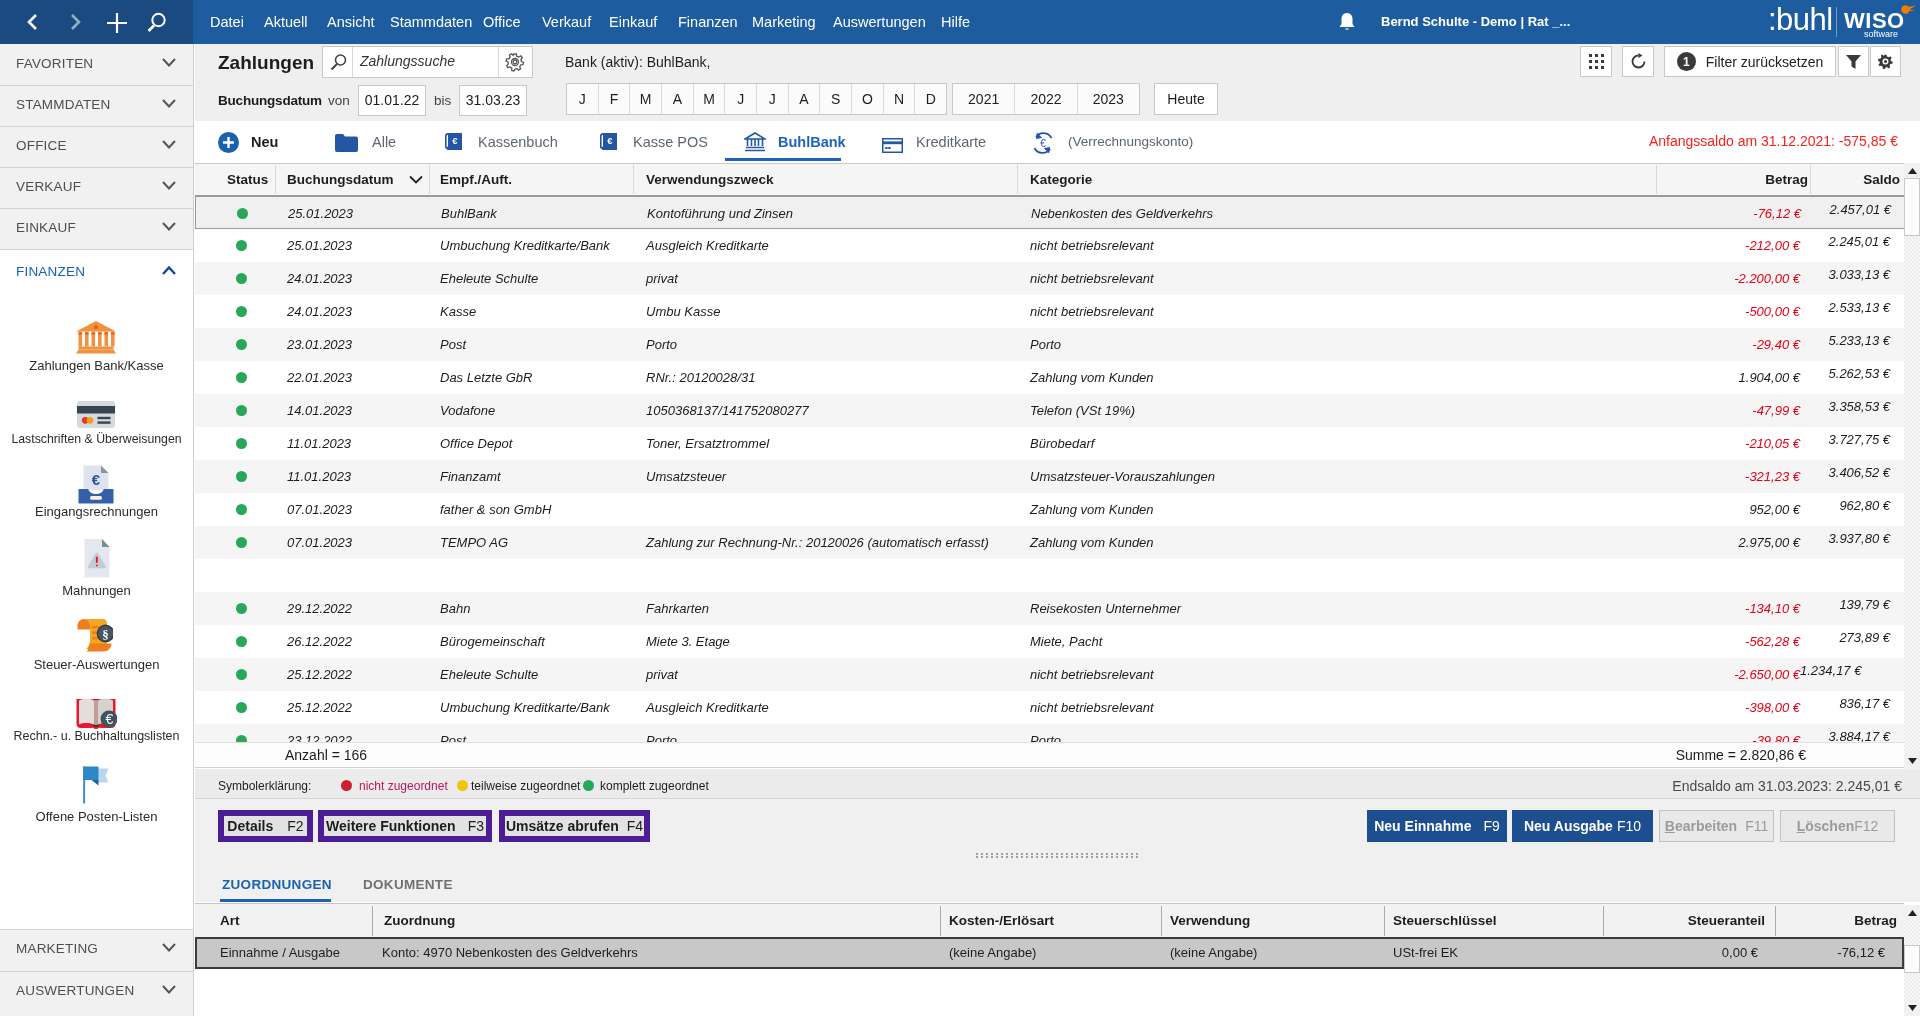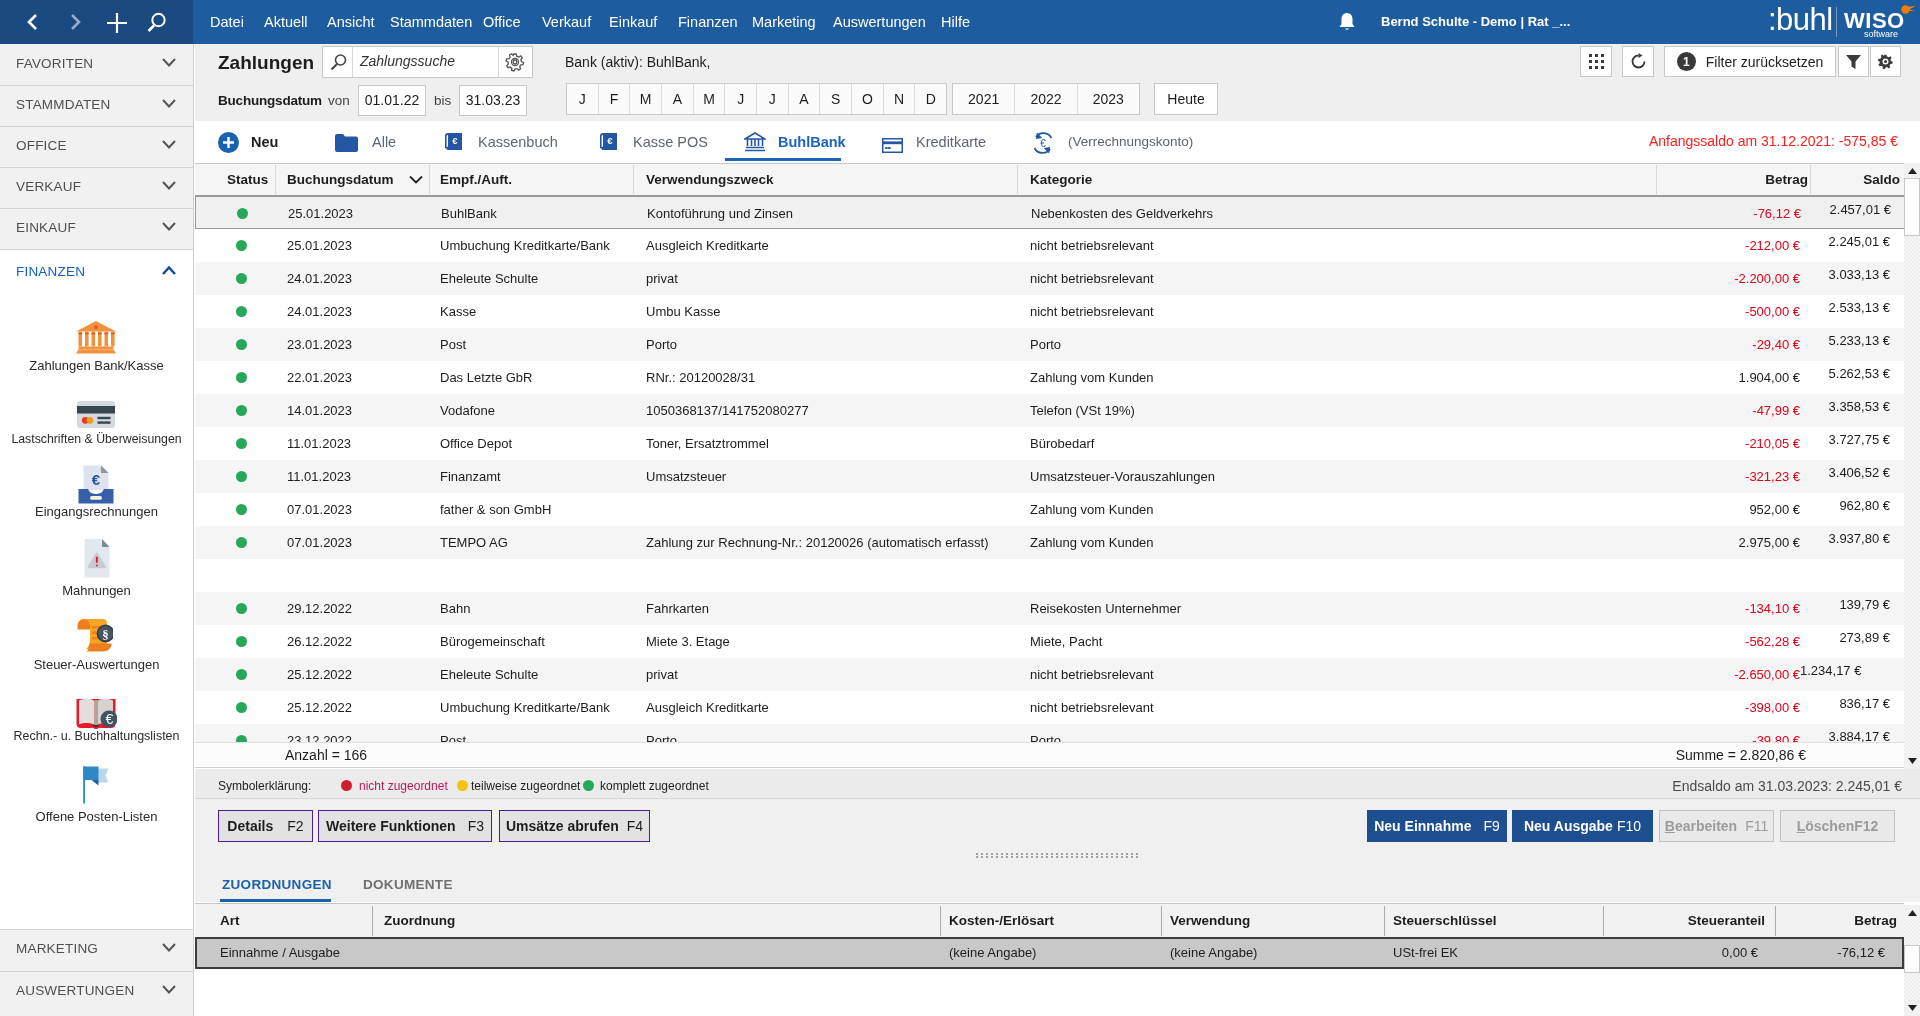--- a/index.html
+++ b/index.html
@@ -26,27 +26,27 @@
   #content { position:absolute; left:195px; top:44px; width:1725px; height:972px; background:#fff; }
   #toolbar { position:absolute; left:0; top:0; width:1725px; height:77px; background:#efefef; }
   .tbtn { position:absolute; background:#fff; border:1px solid #c8c8c8; font-size:14px; color:#222;
           display:flex; align-items:center; justify-content:center; }
   #tabrow { position:absolute; left:0; top:77px; width:1725px; height:42px; background:#fff; }
   .tab { position:absolute; top:77px; height:42px; line-height:42px; font-size:14.5px; color:#333; font-weight:700; }
   .mc { flex:1; border-right:1px solid #dcdcdc; text-align:center; line-height:30px; font-size:14px; color:#1d1d1d; }
   .yb { position:absolute; top:41px; height:31px; background:#fff; border:1px solid #c8c8c8;
         text-align:center; line-height:29px; font-size:14px; color:#1d1d1d; }
   .hdrcell { position:absolute; top:0; height:33px; line-height:33px; font-size:13.5px; font-weight:700; color:#1d1d1d; }
-  .row { position:absolute; left:0; width:1710px; height:33px; }
+  .row { position:absolute; left:0; width:1710px; height:33px;font-style:italic; }
   .cell { position:absolute; top:0; height:33px; line-height:33px; font-size:13px; color:#1d1d1d; white-space:nowrap; }
   .dot { position:absolute; width:11px; height:11px; border-radius:50%; background:#27a75a; left:41px; top:11px; }
   .neg { color:#e50019; }
 
   
-  .btn-gray { position:absolute; height:32px; background:#e2e2e2; border:1px solid #4c1d95; font-size:14px; font-weight:700; color:#1d1d1d; display:flex; align-items:center; justify-content:center; }
+  .btn-gray { position:absolute; height:32px; background:#e2e2e2; border:6px solid #4c1d95; font-size:14px; font-weight:700; color:#1d1d1d; display:flex; align-items:center; justify-content:center; }
   .btn-blue { position:absolute; height:32px; background:#1d4e8f; border:1px solid #1d4e8f; font-size:14px; font-weight:700; color:#fff; display:flex; align-items:center; justify-content:center; }
   .btn-dis  { position:absolute; height:32px; background:#e9e9e9; border:1px solid #c2c2c2; font-size:14px; font-weight:700; color:#9b9b9b; display:flex; align-items:center; justify-content:center; }
 
   
   .sb-track { position:absolute; background:#f6f6f6; background-image:linear-gradient(45deg,#ededed 25%,transparent 25%,transparent 75%,#ededed 75%),linear-gradient(45deg,#ededed 25%,transparent 25%,transparent 75%,#ededed 75%); background-size:4px 4px; background-position:0 0,2px 2px; }
   .sb-arrow { position:absolute; width:16px; height:16px; background:#f1f1f1; display:flex; align-items:center; justify-content:center; }
   .sb-thumb { position:absolute; background:#fdfdfd; border:1px solid #c8c8c8; }
 </style>
 </head>
 <body>
@@ -545,21 +545,21 @@
     <div class="abs" style="left:388px;top:736px;width:11px;height:11px;border-radius:50%;background:#27a75a"></div>
     <div class="abs" style="left:405px;top:735px;font-size:12px;color:#1d1d1d">komplett zugeordnet</div>
     <div class="abs" style="left:1407px;top:734px;width:300px;text-align:right;font-size:14px;color:#4a4a4a">Endsaldo am 31.03.2023: 2.245,01 €</div>
     <div class="abs" style="left:0;top:755px;width:1725px;height:103px;background:#f0f0f0"></div>
     <div class="btn-gray" style="left:23px;top:766px;width:95px">Details<span style="font-weight:400;margin-left:14px">F2</span></div>
     <div class="btn-gray" style="left:123px;top:766px;width:174px">Weitere Funktionen<span style="font-weight:400;margin-left:12px">F3</span></div>
     <div class="btn-gray" style="left:304px;top:766px;width:151px">Umsätze abrufen<span style="font-weight:400;margin-left:8px">F4</span></div>
     <div class="btn-blue" style="left:1172px;top:766px;width:140px">Neu Einnahme<span style="font-weight:400;margin-left:12px">F9</span></div>
     <div class="btn-blue" style="left:1317px;top:766px;width:141px">Neu Ausgabe<span style="font-weight:400;margin-left:4px">F10</span></div>
     <div class="btn-dis" style="left:1464px;top:766px;width:115px"><span style="text-decoration:underline">B</span>earbeiten<span style="font-weight:400;margin-left:8px">F11</span></div>
-    <div class="btn-dis" style="left:1585px;top:766px;width:115px"><span style="text-decoration:underline">L</span>öschen<span style="font-weight:700;">F12</span></div>
+    <div class="btn-dis" style="left:1585px;top:766px;width:115px"><span style="text-decoration:underline">L</span>öschen<span style="font-weight:400;">F12</span></div>
     <div class="abs" style="left:781px;top:809px;width:162px;height:2px;background-image:repeating-linear-gradient(90deg,#a0a0a0 0 2px,transparent 2px 5px)"></div>
     <div class="abs" style="left:781px;top:812px;width:162px;height:2px;background-image:repeating-linear-gradient(90deg,#a0a0a0 0 2px,transparent 2px 5px)"></div>
     <div class="abs" style="left:0;top:858px;width:1725px;height:114px;background:#fff"></div>
     <div class="abs" style="left:27px;top:833px;font-size:13.5px;font-weight:700;color:#1a61ae;letter-spacing:0.3px">ZUORDNUNGEN</div>
     <div class="abs" style="left:25px;top:855px;width:111px;height:3px;background:#1a61ae"></div>
     <div class="abs" style="left:168px;top:833px;font-size:13.5px;font-weight:700;color:#707070;letter-spacing:0.3px">DOKUMENTE</div>
     <div class="abs" style="left:0;top:859px;width:1709px;height:34px;background:#f2f2f2;border-top:1px solid #c6c6c6"></div>
     <div class="abs" style="left:177px;top:862px;width:1px;height:30px;background:#ababab"></div>
     <div class="abs" style="left:745px;top:862px;width:1px;height:30px;background:#ababab"></div>
     <div class="abs" style="left:966px;top:862px;width:1px;height:30px;background:#ababab"></div>
@@ -568,20 +568,21 @@
     <div class="abs" style="left:1580px;top:862px;width:1px;height:30px;background:#ababab"></div>
     <div class="hdrcell" style="left:25px;top:860px">Art</div>
     <div class="hdrcell" style="left:189px;top:860px">Zuordnung</div>
     <div class="hdrcell" style="left:754px;top:860px">Kosten-/Erlösart</div>
     <div class="hdrcell" style="left:975px;top:860px">Verwendung</div>
     <div class="hdrcell" style="left:1198px;top:860px">Steuerschlüssel</div>
     <div class="hdrcell" style="left:1420px;top:860px;width:150px;text-align:right">Steueranteil</div>
     <div class="hdrcell" style="left:1552px;top:860px;width:150px;text-align:right">Betrag</div>
     <div class="abs" style="left:0;top:893px;width:1709px;height:32px;background:#c8c8c8;border:2px solid #3c3c3c"></div>
     <div class="cell" style="left:25px;top:893px;height:32px;line-height:32px">Einnahme / Ausgabe</div>
+    <div class="cell" style="left:187px;top:893px;height:32px;line-height:32px">Konto: 4970 Nebenkosten des Geldverkehrs</div>
     <div class="cell" style="left:754px;top:893px;height:32px;line-height:32px">(keine Angabe)</div>
     <div class="cell" style="left:975px;top:893px;height:32px;line-height:32px">(keine Angabe)</div>
     <div class="cell" style="left:1198px;top:893px;height:32px;line-height:32px">USt-frei EK</div>
     <div class="cell" style="left:1413px;top:893px;height:32px;line-height:32px;width:150px;text-align:right">0,00 €</div>
     <div class="cell" style="left:1545px;top:893px;height:32px;line-height:32px;width:145px;text-align:right">-76,12 €</div>
     <div class="sb-track" style="left:1709px;top:119px;width:16px;height:606px"></div>
     <div class="sb-arrow" style="left:1709px;top:119px">
       <svg width="9" height="6" viewBox="0 0 9 6">
         <path d="M0 6 L4.5 0 L9 6 Z" fill="#222"></path>
       </svg>

